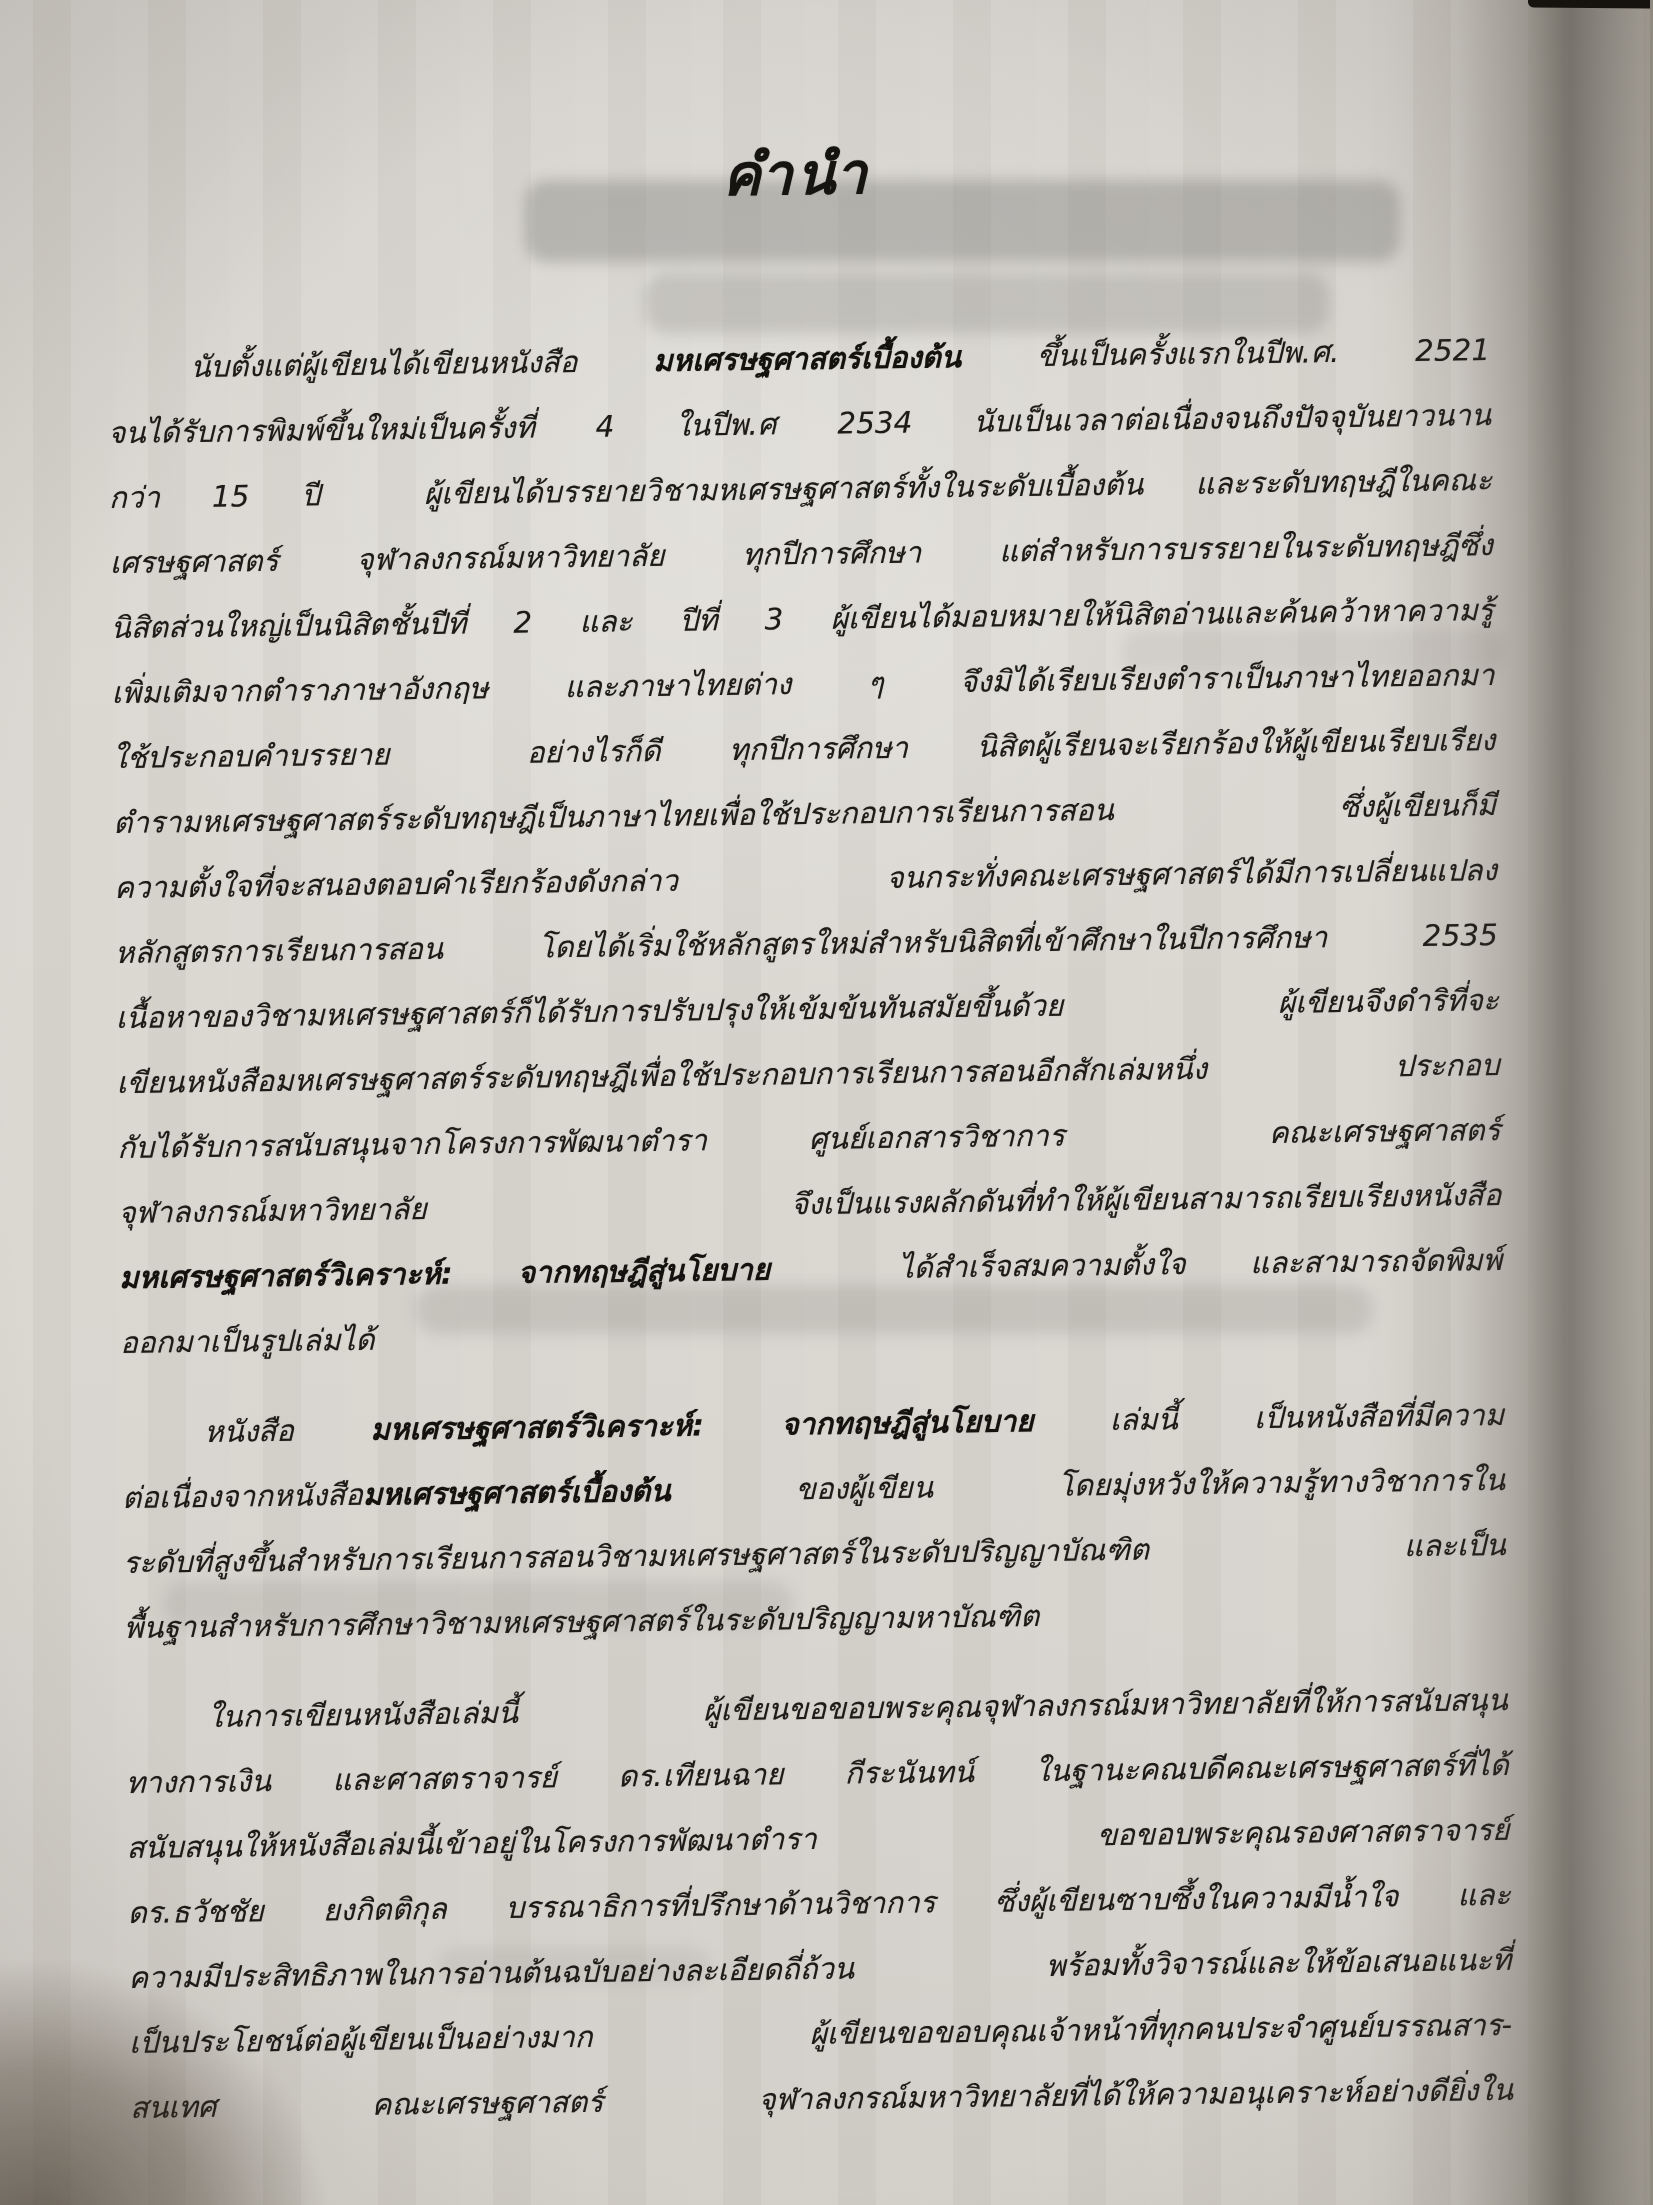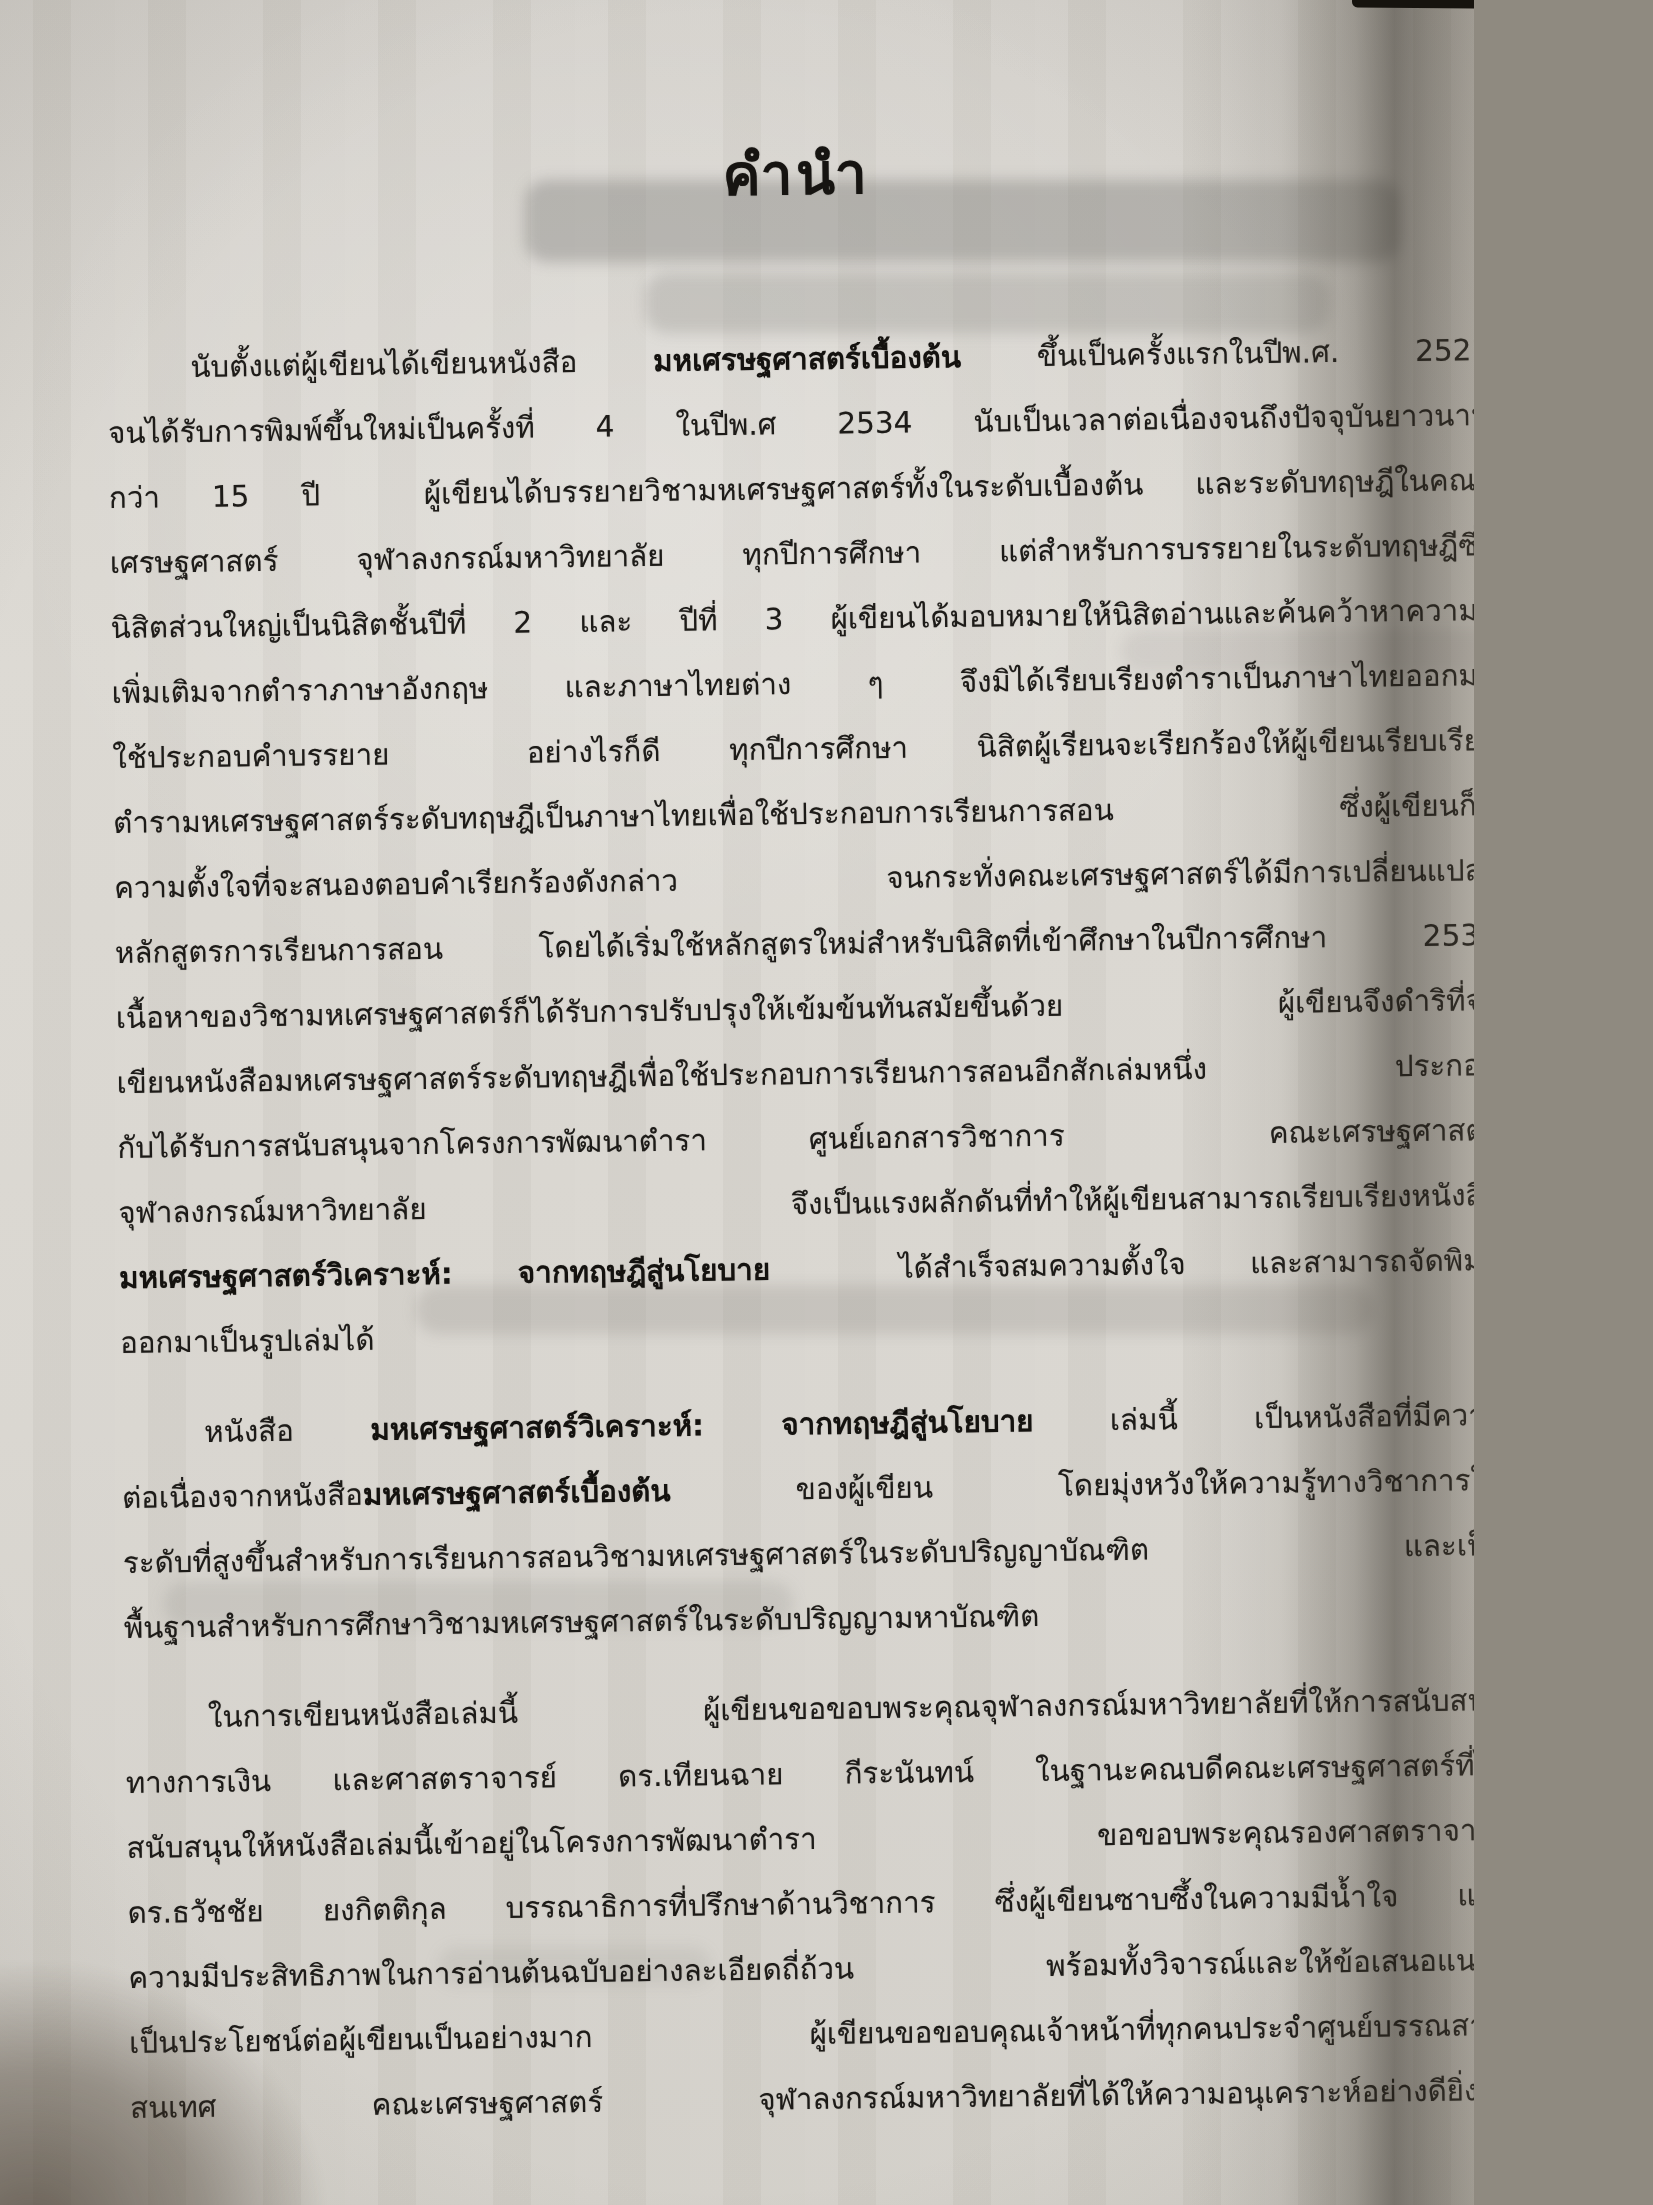--- a/index.html
+++ b/index.html
@@ -4,28 +4,29 @@
 <style>
   html, body {
     margin: 0; padding: 0;
     width: 1654px; height: 2205px;
     overflow: hidden;
     background: #8f8a80;
     font-family: "DejaVu Sans", "Liberation Sans", sans-serif;
   }
   .photo {
     position: relative;
-    width: 1474px; height: 2205px;
+    width: 1650px; height: 2205px;
     background:
       repeating-linear-gradient(90deg,
         rgba(255,255,255,0.05) 0 33px,
         rgba(120,115,105,0.05) 33px 71px,
         rgba(255,255,255,0.03) 71px 115px),
       linear-gradient(180deg, #d3d0ca 0%, #dbd8d2 30%, #d8d5cf 65%, #d2cfc8 100%);
     overflow: hidden;
+    font-style: italic;
   }
   
   .light-overlay {
     position: absolute; inset: 0;
     background:
       radial-gradient(ellipse 930px 820px at 44% 22%, rgba(255,255,255,0.22), rgba(255,255,255,0) 70%),
       radial-gradient(ellipse 1313px 1750px at 50% 50%, rgba(0,0,0,0) 62%, rgba(70,64,54,0.18) 100%);
     pointer-events: none;
   }
   

